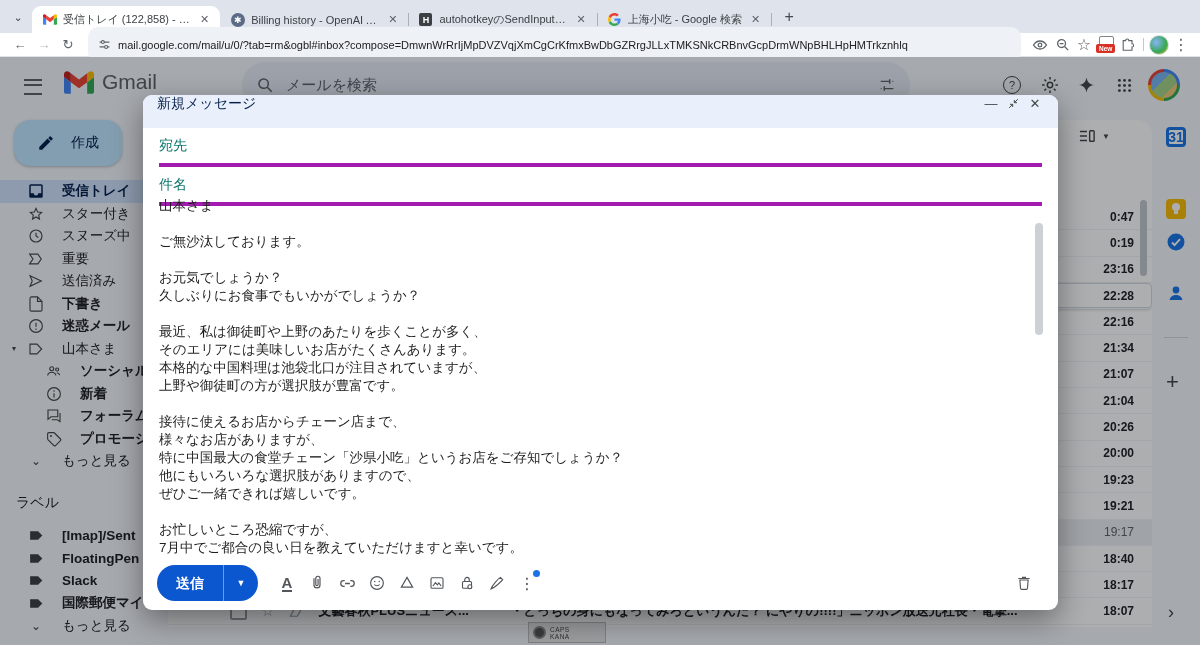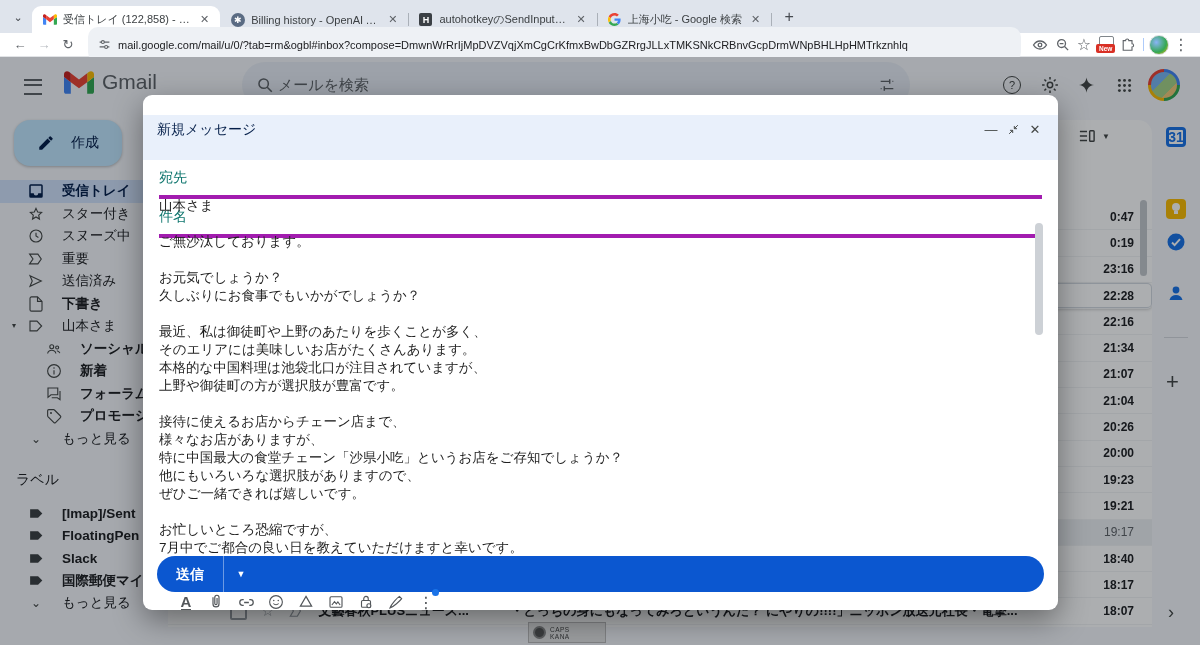--- a/index.html
+++ b/index.html
@@ -39,21 +39,21 @@
   .tb-avatar{width:18px;height:18px;border-radius:50%;flex:none;
              background:radial-gradient(circle at 35% 35%,#8ab4f8,#34a853 60%,#fbbc04);border:1px solid #dadce0;}
   
   .app{position:absolute;left:0;top:57px;width:1200px;height:588px;background:#f6f8fc;}
   .gm-header{position:absolute;left:0;top:0;width:100%;height:56px;}
   .hamb{position:absolute;left:24px;top:22px;width:18px;height:12px;border-top:2px solid #5f6368;border-bottom:2px solid #5f6368;}
   .hamb::after{content:"";position:absolute;left:0;top:3px;width:18px;height:2px;background:#5f6368;}
   .gm-logo{position:absolute;left:64px;top:13px;display:flex;align-items:center;gap:8px;}
   .gm-logo .wordmark{font-size:21px;color:#5f6368;}
   .searchbar{position:absolute;left:242px;top:5px;width:668px;height:46px;border-radius:23px;background:#e9eef6;
-             display:flex;align-items:center;padding:0 14px;box-sizing:border-box;gap:4px;}
+             display:flex;align-items:center;padding:0 14px;box-sizing:border-box;gap:12px;}
   .searchbar .ph{font-size:15px;color:#5f6368;flex:1;}
   .hdr-ic{position:absolute;top:16px;width:24px;height:24px;display:flex;align-items:center;justify-content:center;color:#444746;}
   .help-ic{border:1.8px solid #444746;border-radius:50%;width:16px;height:16px;font-size:11px;line-height:16px;text-align:center;}
   .gm-avatar{position:absolute;left:1148px;top:12px;width:32px;height:32px;border-radius:50%;
              background:conic-gradient(#4285f4 0 25%,#34a853 0 50%,#fbbc04 0 75%,#ea4335 0);
              display:flex;align-items:center;justify-content:center;}
   .gm-avatar .inner{width:26px;height:26px;border-radius:50%;background:linear-gradient(135deg,#79b6f2 0 40%,#a6d388 40% 70%,#f2c879 70%);}
   
   .compose-pill{position:absolute;left:14px;top:63px;width:108px;height:46px;border-radius:16px;background:#c2e7ff;
                 display:flex;align-items:center;justify-content:center;gap:16px;box-shadow:0 1px 3px rgba(0,0,0,.25);}
@@ -100,28 +100,28 @@
   .ime{position:absolute;left:528px;top:565px;width:78px;height:21px;background:#e6e6e6;border:1px solid #bdbdbd;
        display:flex;align-items:center;gap:4px;padding:0 4px;box-sizing:border-box;}
   .ime .orb{width:13px;height:13px;border-radius:50%;background:#555;border:2px solid #888;box-sizing:border-box;}
   .ime .col{display:flex;flex-direction:column;line-height:7px;}
   .ime .col span{font-size:6.5px;color:#444;letter-spacing:.5px;}
   
   .dim{position:absolute;inset:0;background:rgba(4,8,16,.33);z-index:5;}
   
   .compose{position:absolute;left:143px;top:95px;width:915px;height:515px;background:#fff;border-radius:9px;
            box-shadow:0 10px 30px rgba(0,0,0,.4);z-index:10;overflow:hidden;}
-  .c-head{height:45px;background:#e9f0fb;display:flex;align-items:center;padding:0 12px 16px 14px;box-sizing:border-box;margin-top:20px;}
+  .c-head{height:33px;background:#e9f0fb;display:flex;align-items:center;padding:0 12px 16px 14px;box-sizing:border-box;}
   .c-title{font-size:14px;font-weight:500;color:#041e49;flex:1;}
   .c-ctl{width:22px;height:22px;display:flex;align-items:center;justify-content:center;color:#444746;font-size:13px;}
   .c-row{margin:0 16px;height:35px;line-height:35px;border-bottom:4px solid #a21caf;color:#0f766e;font-size:14px;}
   .c-body{position:absolute;left:16px;right:30px;top:102px;bottom:54px;overflow:hidden;font-size:13.5px;color:#1f1f1f;}
   .bline{height:18px;line-height:18px;white-space:pre;}
   .c-scroll{position:absolute;right:15px;top:128px;width:8px;height:112px;background:#cdd1d6;border-radius:4px;}
-  .c-toolbar{position:absolute;left:0;right:0;bottom:0;height:54px;display:flex;padding:0 14px;box-sizing:border-box;flex-direction:column;}
+  .c-toolbar{position:absolute;left:0;right:0;bottom:0;height:54px;display:flex;align-items:center;padding:0 14px;box-sizing:border-box;}
   .send{display:flex;height:36px;border-radius:18px;overflow:hidden;background:#0b57d0;color:#fff;flex:none;}
   .send .main{padding:0 19px;line-height:36px;font-size:14px;font-weight:700;}
   .send .arrow{width:34px;border-left:1px solid rgba(255,255,255,.4);display:flex;align-items:center;justify-content:center;font-size:9px;}
   .c-ics{display:flex;align-items:center;gap:10px;margin-left:19px;}
   .cic{width:20px;height:20px;display:flex;align-items:center;justify-content:center;color:#52565a;position:relative;}
   .fmtA{font-size:15px;font-weight:700;color:#52565a;border-bottom:2.5px solid #52565a;line-height:15px;}
   .kebdot::after{content:"";position:absolute;right:-3px;top:-3px;width:7px;height:7px;border-radius:50%;background:#1a73e8;}
   .trash{margin-left:auto;margin-right:10px;}
   svg{display:block;}
 </style>
@@ -328,20 +328,30 @@
       </div>
       <div class="sitem bold">
         <span class="sicon">
             <svg width="18" height="18" viewBox="0 0 24 24" fill="none" stroke="#444746" stroke-width="1.5">
               <path d="M14 2.5H6a2 2 0 0 0-2 2v15a2 2 0 0 0 2 2h12a2 2 0 0 0 2-2V8.5z"></path>
               <path d="M14 2.5v6h6"></path>
             </svg>
           </span>
         <span class="slabel">下書き</span>
       </div>
+      <div class="sitem bold">
+        <span class="sicon">
+            <svg width="18" height="18" viewBox="0 0 24 24" fill="none" stroke="#444746" stroke-width="1.5">
+              <circle cx="12" cy="12" r="8.5"></circle>
+              <path d="M12 7.5v5.5"></path>
+              <circle cx="12" cy="16.2" r="1" fill="#444746" stroke="none"></circle>
+            </svg>
+          </span>
+        <span class="slabel">迷惑メール</span>
+      </div>
       <div class="sitem">
         <span class="expander">▾</span>
         <span class="sicon">
             <svg width="18" height="18" viewBox="0 0 24 24" fill="none" stroke="#444746" stroke-width="1.5">
               <path d="M4 5.5h9.3l6.2 6.5-6.2 6.5H4z"></path>
             </svg>
           </span>
         <span class="slabel">山本さま</span>
       </div>
       <div class="sitem bold child">

